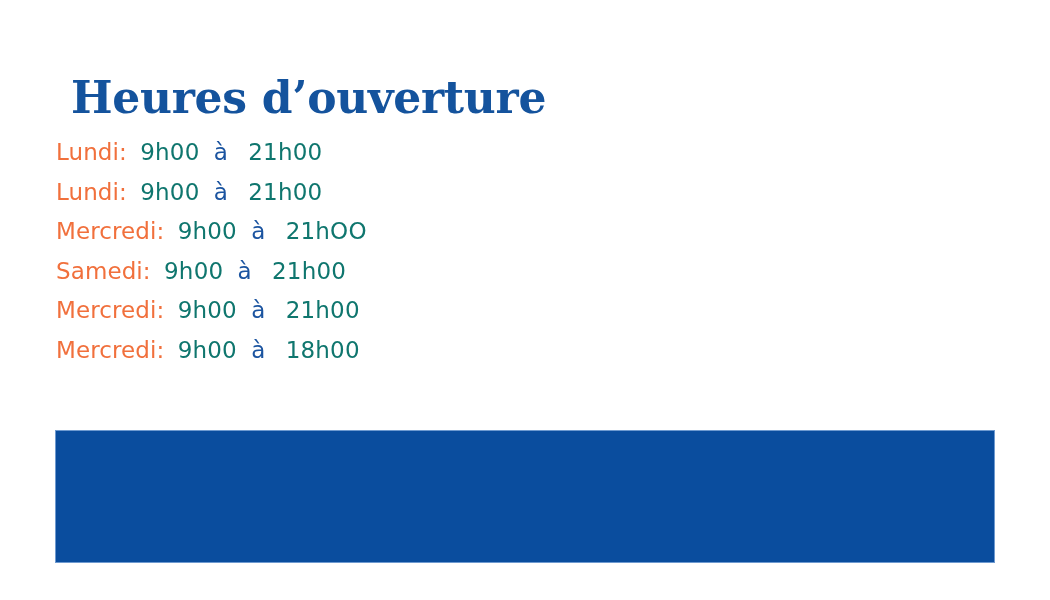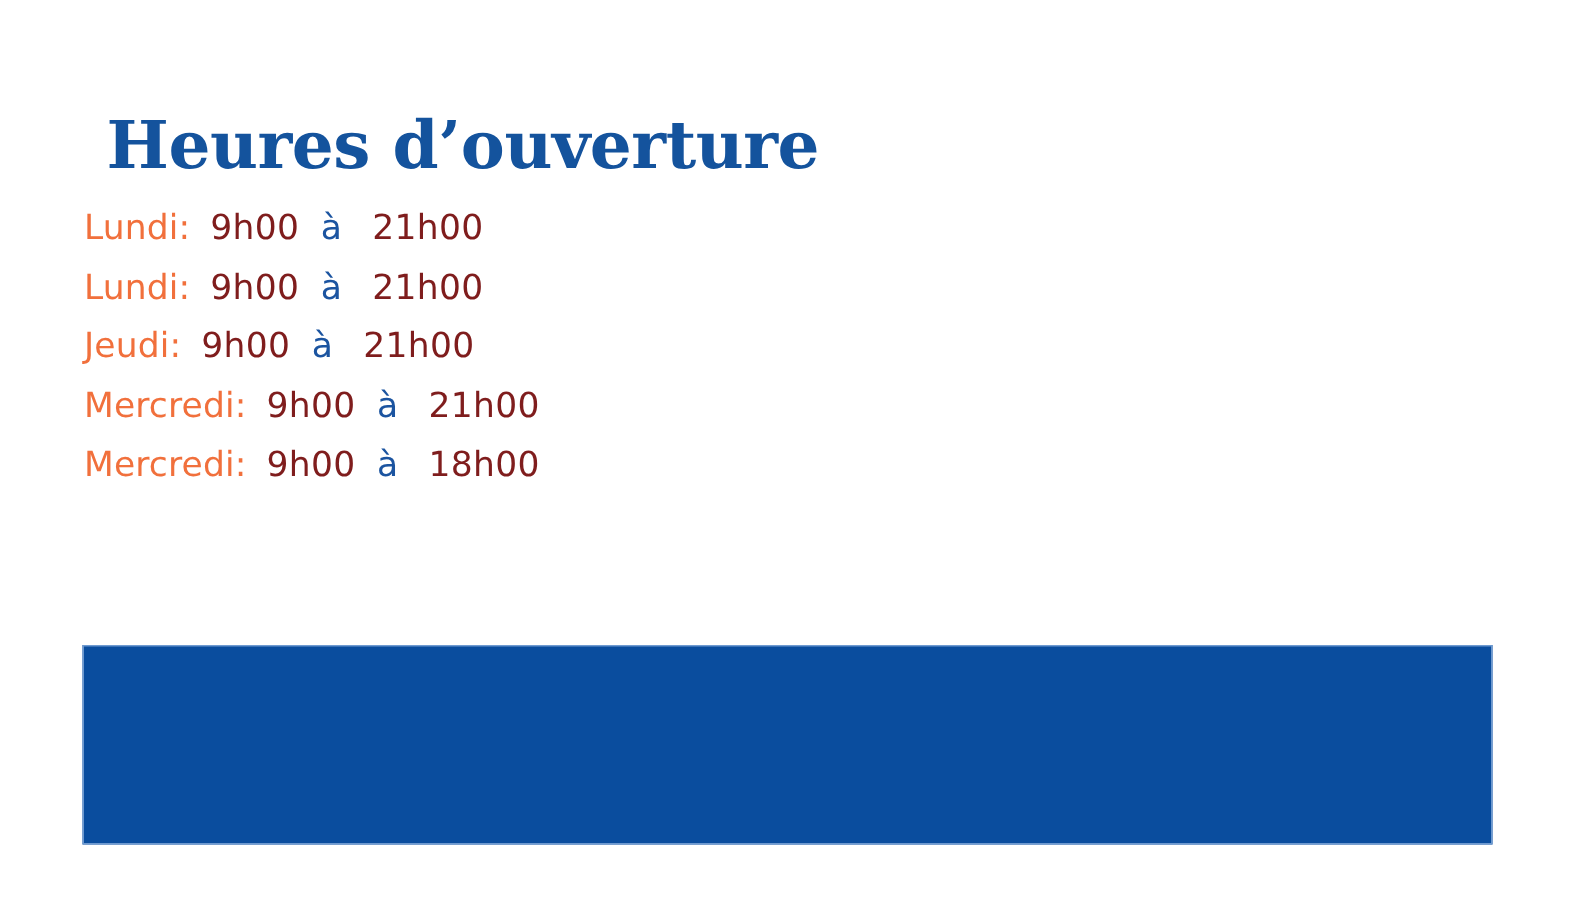--- a/index.html
+++ b/index.html
@@ -51,21 +51,21 @@
     white-space: nowrap;
     font-size: 23px;
     font-family: "DejaVu Sans", "Liberation Sans", sans-serif;
     font-weight: 400;
   }
   .day-label {
     color: #F1703C;
     letter-spacing: 0.1px;
   }
   .time-value {
-    color: #7f1d1d;
+    color: #0f766e;
     letter-spacing: 0.2px;
     margin-left: 6px;
   }
   .time-sep {
     color: #1B54A0;
     margin: 0 7px;
   }
 
   
   .blue-block {
@@ -95,23 +95,29 @@
       <span class="time-value">21h00</span>
     </li>
 
     <li class="hours-row">
       <span class="day-label">Lundi:</span>
       <span class="time-value">9h00</span>
       <span class="time-sep">à</span>
       <span class="time-value">21h00</span>
     </li>
 
+    <li class="hours-row">
+      <span class="day-label">Mercredi:</span>
+      <span class="time-value">9h00</span>
+      <span class="time-sep">à</span>
+      <span class="time-value">21hOO</span>
+    </li>
 
     <li class="hours-row">
-      <span class="day-label">Jeudi:</span>
+      <span class="day-label">Samedi:</span>
       <span class="time-value">9h00</span>
       <span class="time-sep">à</span>
       <span class="time-value">21h00</span>
     </li>
 
     <li class="hours-row">
       <span class="day-label">Mercredi:</span>
       <span class="time-value">9h00</span>
       <span class="time-sep">à</span>
       <span class="time-value">21h00</span>

